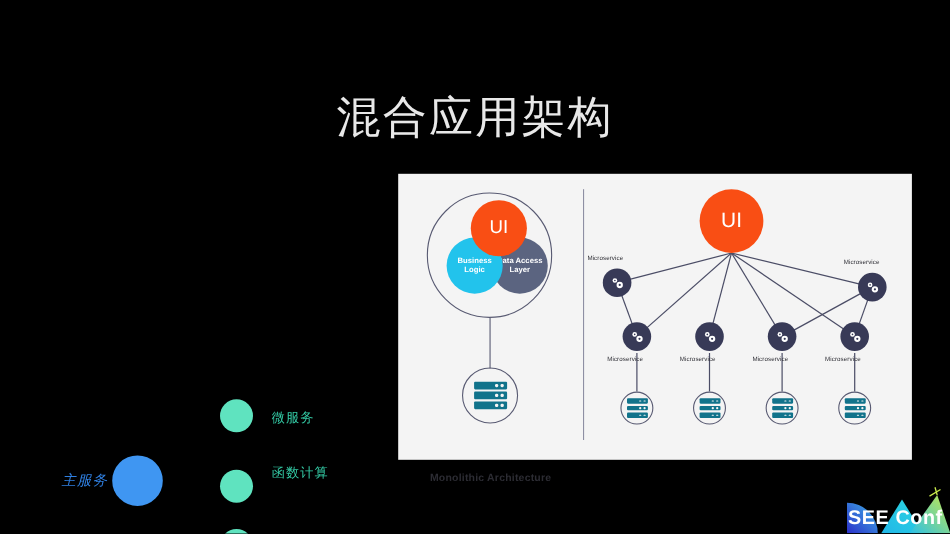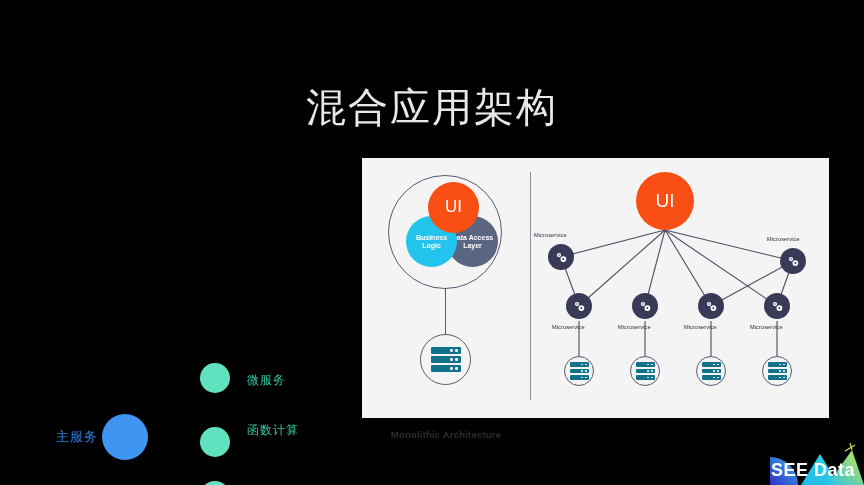--- a/index.html
+++ b/index.html
@@ -55,20 +55,21 @@
     background: #3f96f2;
   }
   .node-main-label {
     position: absolute;
     left: 56px;
     top: 278px;
     font-size: 13px;
     color: #2f7fe0;
     letter-spacing: 1px;
     white-space: nowrap;
+    font-style: italic;
   }
   .node-sub {
     width: 30px;
     height: 30px;
     background: #5fe3bf;
     left: 200px;
   }
   .node-sub-1 { top: 213px; }
   .node-sub-2 { top: 277px; }
   .node-sub-3 { top: 331px; }
@@ -518,16 +519,16 @@
         <linearGradient id="gC" x1="0" y1="1" x2="1" y2="0">
           <stop offset="0" stop-color="#2bc0e8"></stop>
           <stop offset="1" stop-color="#c6e84a"></stop>
         </linearGradient>
       </defs>
       <path d="M13 45 L13 17 A28 28 0 0 1 41 45 Z" fill="url(#gA)"></path>
       <path d="M44 45 L63 14 L82 45 Z" fill="url(#gB)"></path>
       <path d="M70 45 L95 10 L107 45 Z" fill="url(#gC)"></path>
       <path d="M88 11 L98 5 M93 3 L95 10" stroke="#c6e84a" stroke-width="1.2" fill="none"></path>
     </svg>
-    <div class="logo-text">SEE Data</div>
+    <div class="logo-text">SEE Conf</div>
   </div>
 
 </div>
 
 </body></html>

